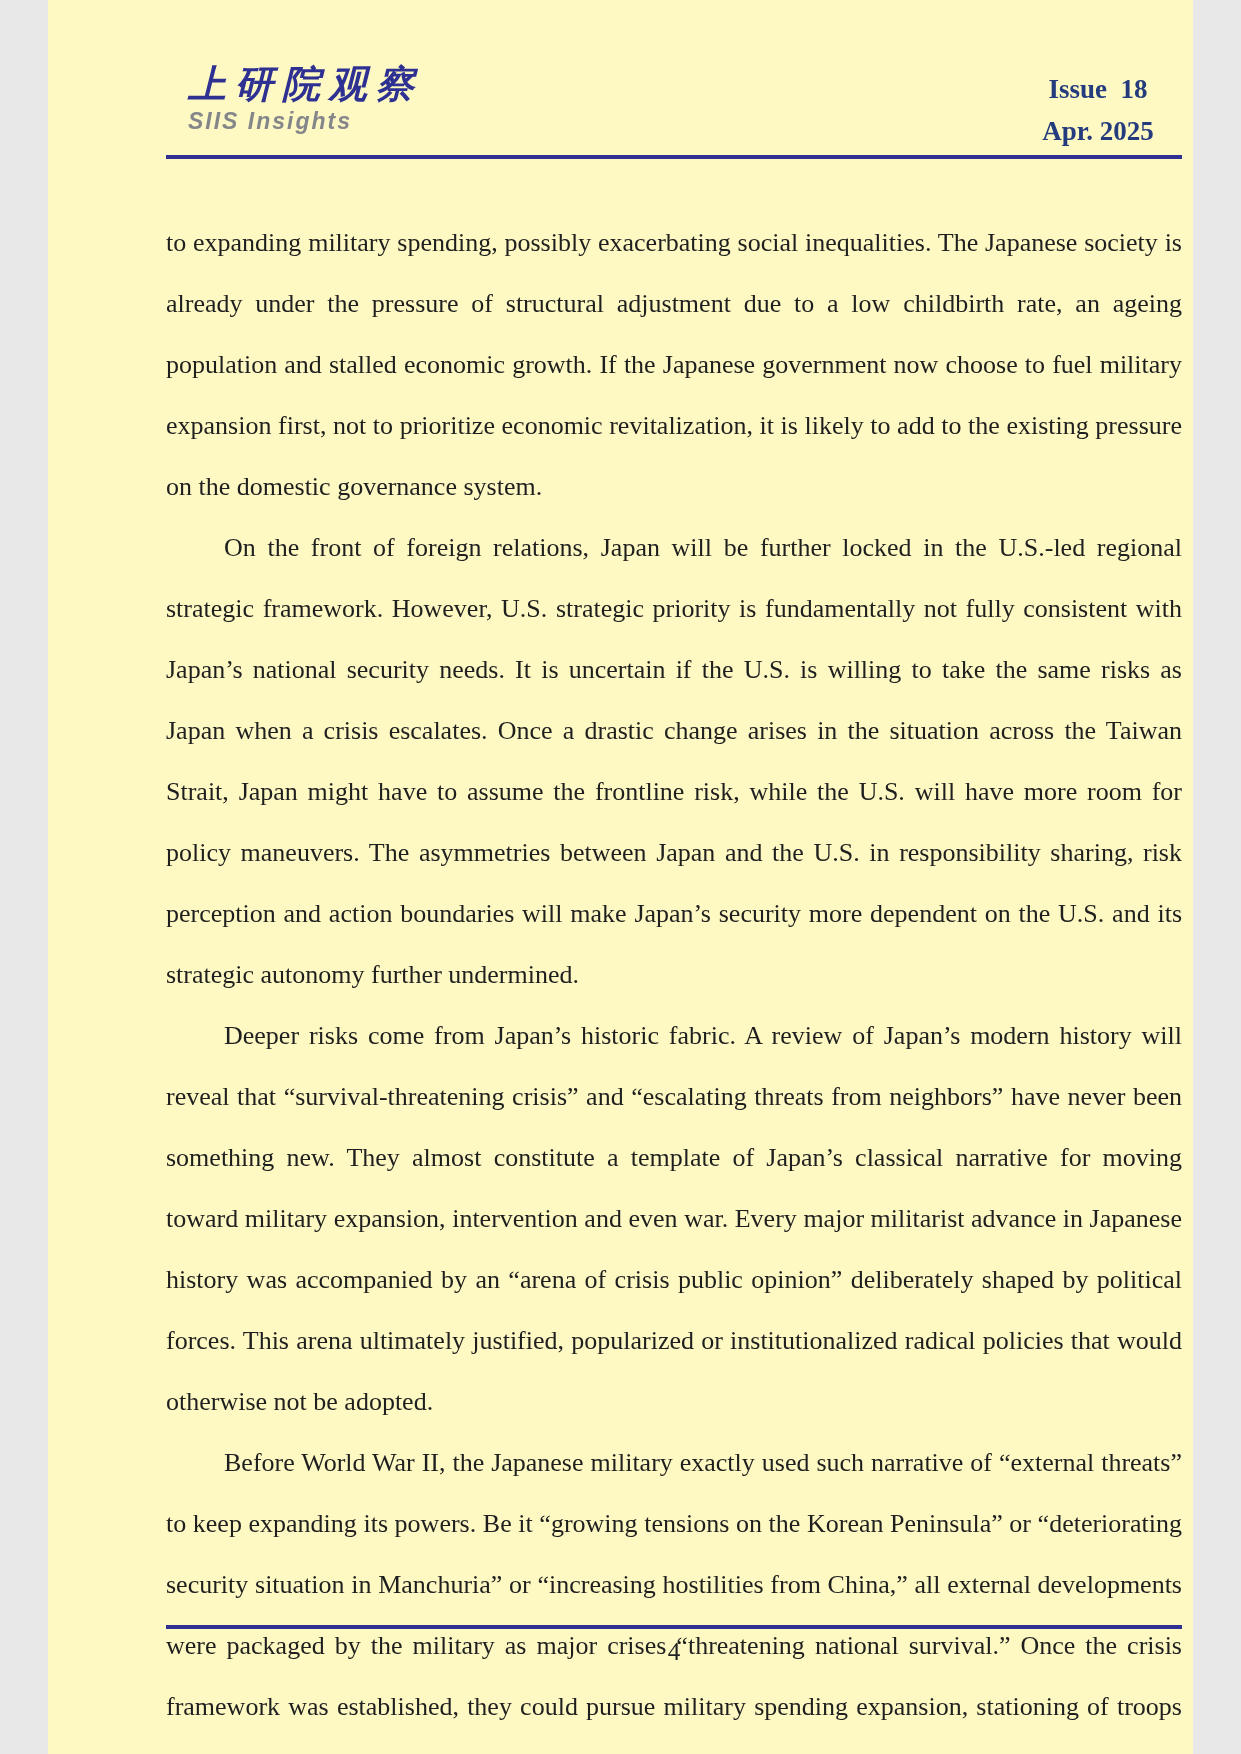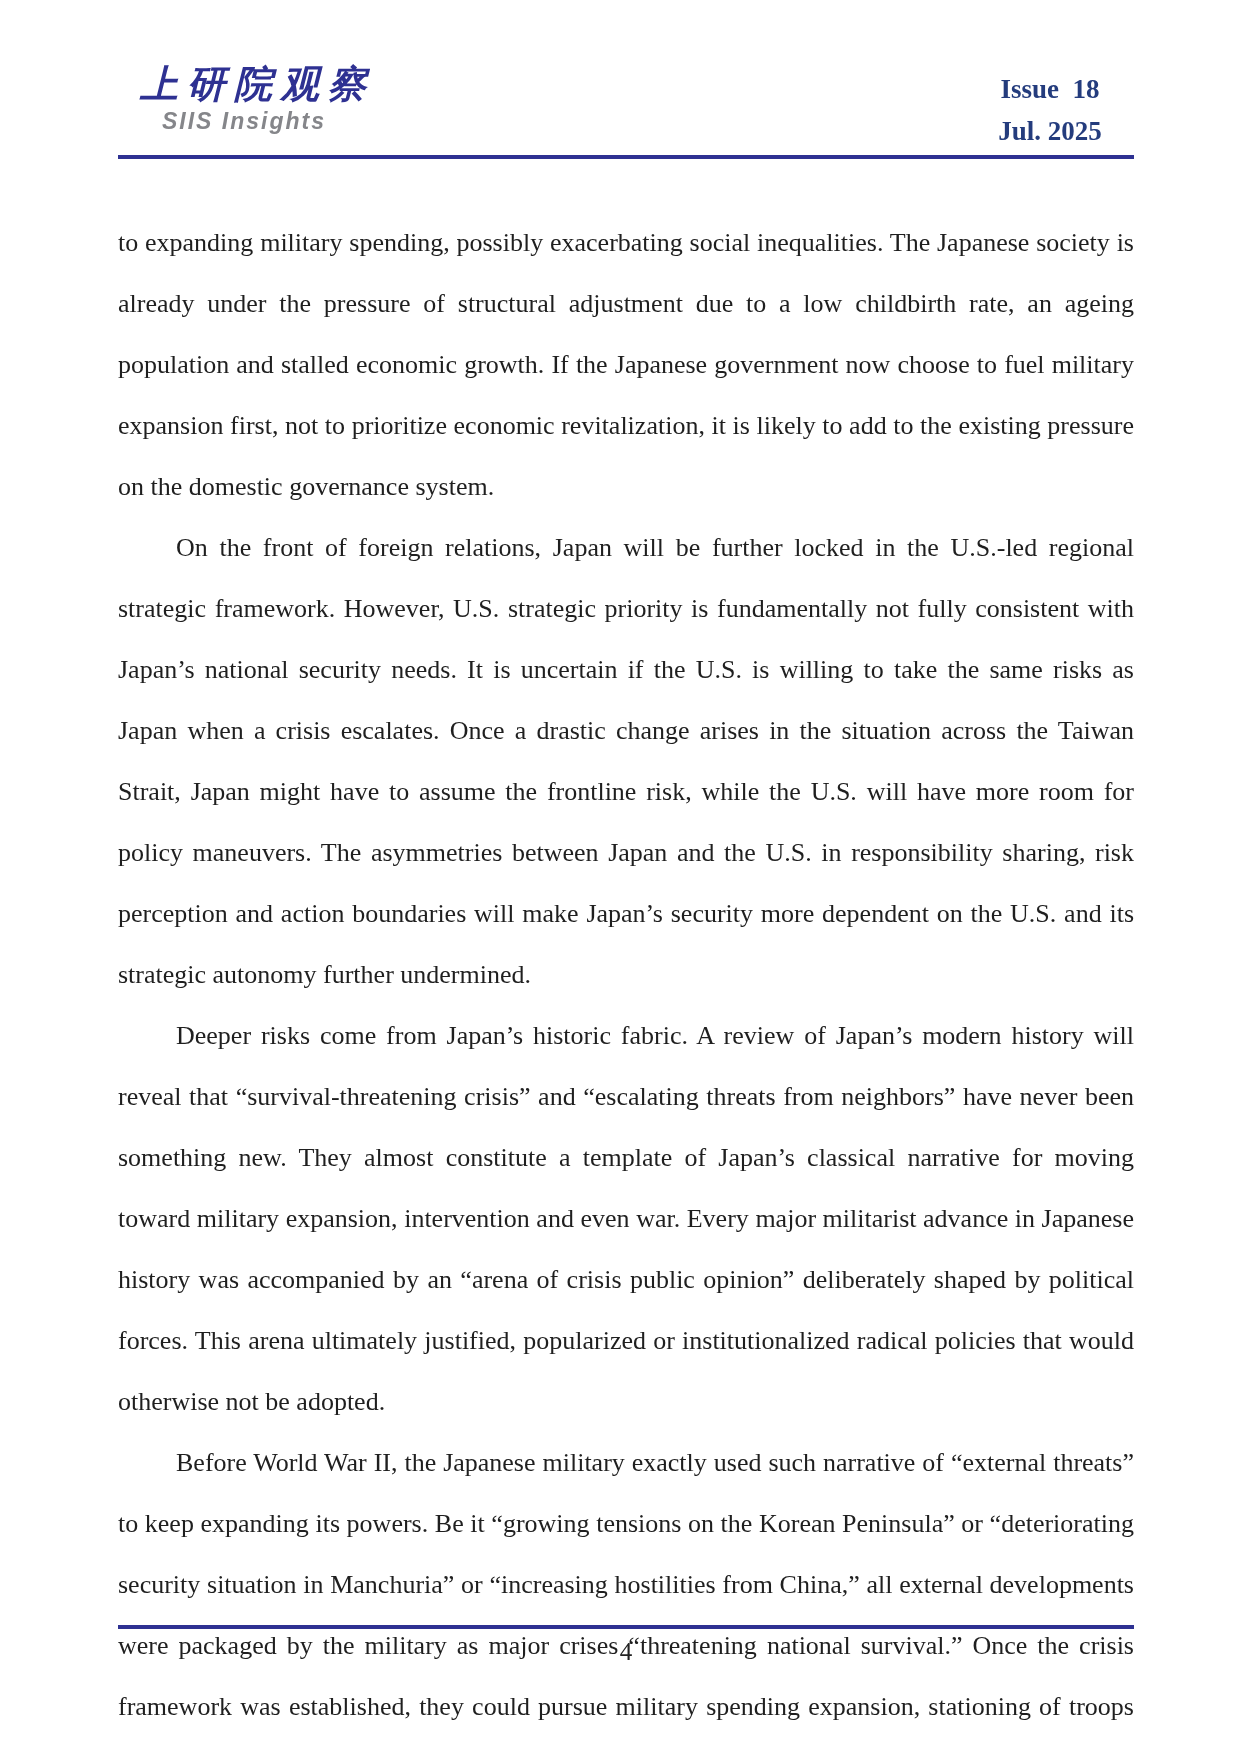--- a/index.html
+++ b/index.html
@@ -1,22 +1,22 @@
 <!DOCTYPE html>
 <html><head>
 <meta charset="utf-8">
 <style>
   * { margin: 0; padding: 0; box-sizing: border-box; }
   html, body { background: #e8e8e8; }
   .page {
     position: relative;
-    width: 1241px;
+    width: 1145px;
     height: 1754px;
     margin: 0 auto;
-    background: #ffffff;
+    background: #fef9c3;
     overflow: hidden;
     font-family: "Liberation Serif", "DejaVu Serif", serif;
   }
   .logo {
     position: absolute;
     left: 140px;
     top: 62px;
   }
   .logo-cn {
     font-family: "DejaVu Sans", sans-serif;
@@ -27,21 +27,20 @@
     font-style: italic;
   }
   .logo-en {
     font-family: "Liberation Sans", "DejaVu Sans", sans-serif;
     font-weight: bold;
     font-style: italic;
     font-size: 23px;
     line-height: 26px;
     letter-spacing: 2px;
     margin-top: 2px;
-    margin-left: 22px;
   }
   .issue-block {
     position: absolute;
     left: 960px;
     top: 68px;
     width: 180px;
     text-align: center;
     font-weight: bold;
     font-size: 27px;
     line-height: 42px;
@@ -82,21 +81,21 @@
 
 <div class="page">
 
   <header>
     <div class="logo">
       <div class="logo-cn" style="color: rgb(46, 49, 146);">上研院观察</div>
       <div class="logo-en" style="color: rgb(133, 134, 138);">SIIS Insights</div>
     </div>
     <div class="issue-block" style="color: rgb(36, 60, 125);">
       <div class="issue-line">Issue  18</div>
-      <div class="issue-line">Jul. 2025</div>
+      <div class="issue-line">Apr. 2025</div>
     </div>
   </header>
 
   <div class="rule rule-top" style="background: rgb(46, 49, 146);"></div>
 
   <main class="body-text" style="color: rgb(31, 31, 31);">
     <p class="para">to expanding military spending, possibly exacerbating social inequalities. The Japanese society is already under the pressure of structural adjustment due to a low childbirth rate, an ageing population and stalled economic growth. If the Japanese government now choose to fuel military expansion first, not to prioritize economic revitalization, it is likely to add to the existing pressure on the domestic governance system.</p>
     <p class="para indented">On the front of foreign relations, Japan will be further locked in the U.S.-led regional strategic framework. However, U.S. strategic priority is fundamentally not fully consistent with Japan’s national security needs. It is uncertain if the U.S. is willing to take the same risks as Japan when a crisis escalates. Once a drastic change arises in the situation across the Taiwan Strait, Japan might have to assume the frontline risk, while the U.S. will have more room for policy maneuvers. The asymmetries between Japan and the U.S. in responsibility sharing, risk perception and action boundaries will make Japan’s security more dependent on the U.S. and its strategic autonomy further undermined.</p>
     <p class="para indented">Deeper risks come from Japan’s historic fabric. A review of Japan’s modern history will reveal that “survival-threatening crisis” and “escalating threats from neighbors” have never been something new. They almost constitute a template of Japan’s classical narrative for moving toward military expansion, intervention and even war. Every major militarist advance in Japanese history was accompanied by an “arena of crisis public opinion” deliberately shaped by political forces. This arena ultimately justified, popularized or institutionalized radical policies that would otherwise not be adopted.</p>
     <p class="para indented">Before World War II, the Japanese military exactly used such narrative of “external threats” to keep expanding its powers. Be it “growing tensions on the Korean Peninsula” or “deteriorating security situation in Manchuria” or “increasing hostilities from China,” all external developments were packaged by the military as major crises “threatening national survival.” Once the crisis framework was established, they could pursue military spending expansion, stationing of troops overseas and territorial annexation as a matter of course. Particularly, during the September 18th Incident (or the Mukden Incident)</p>

